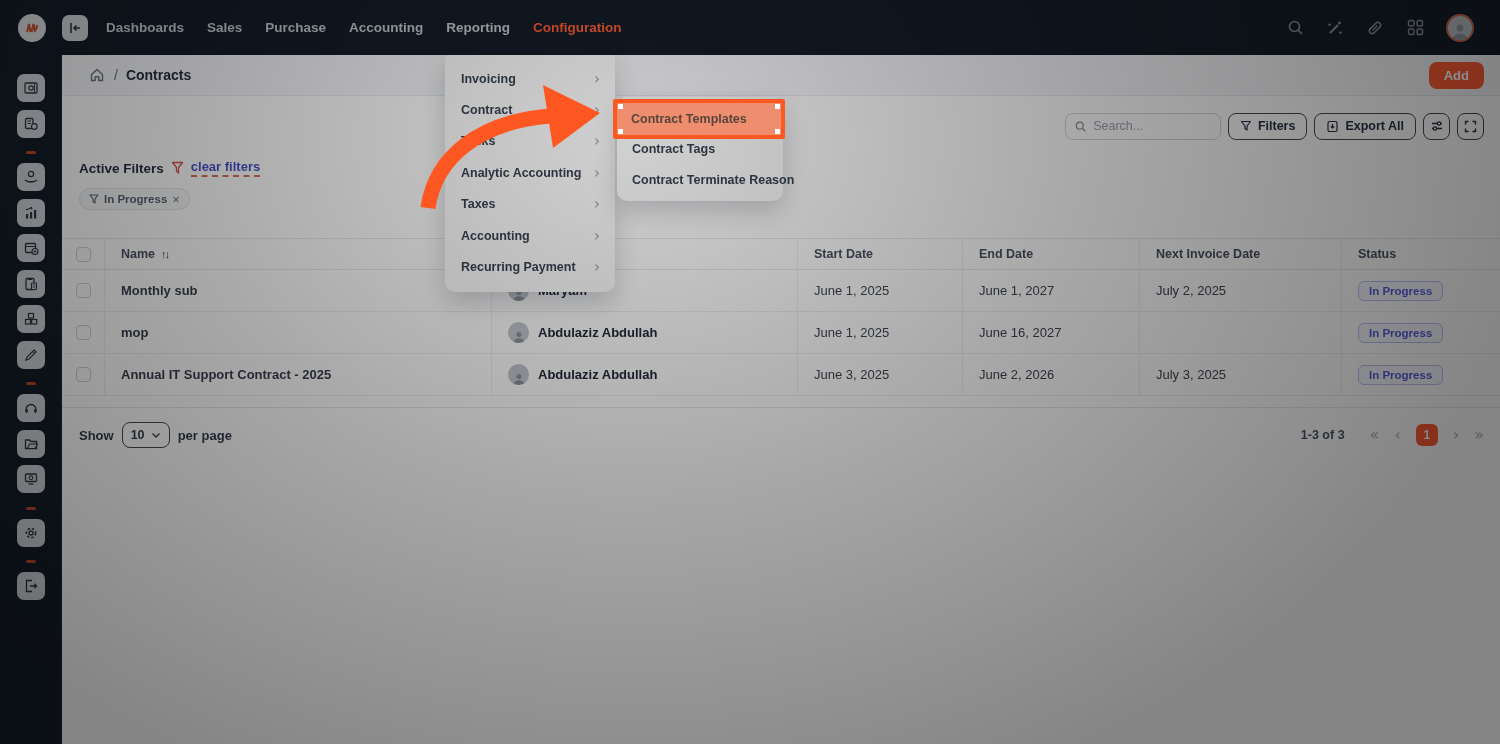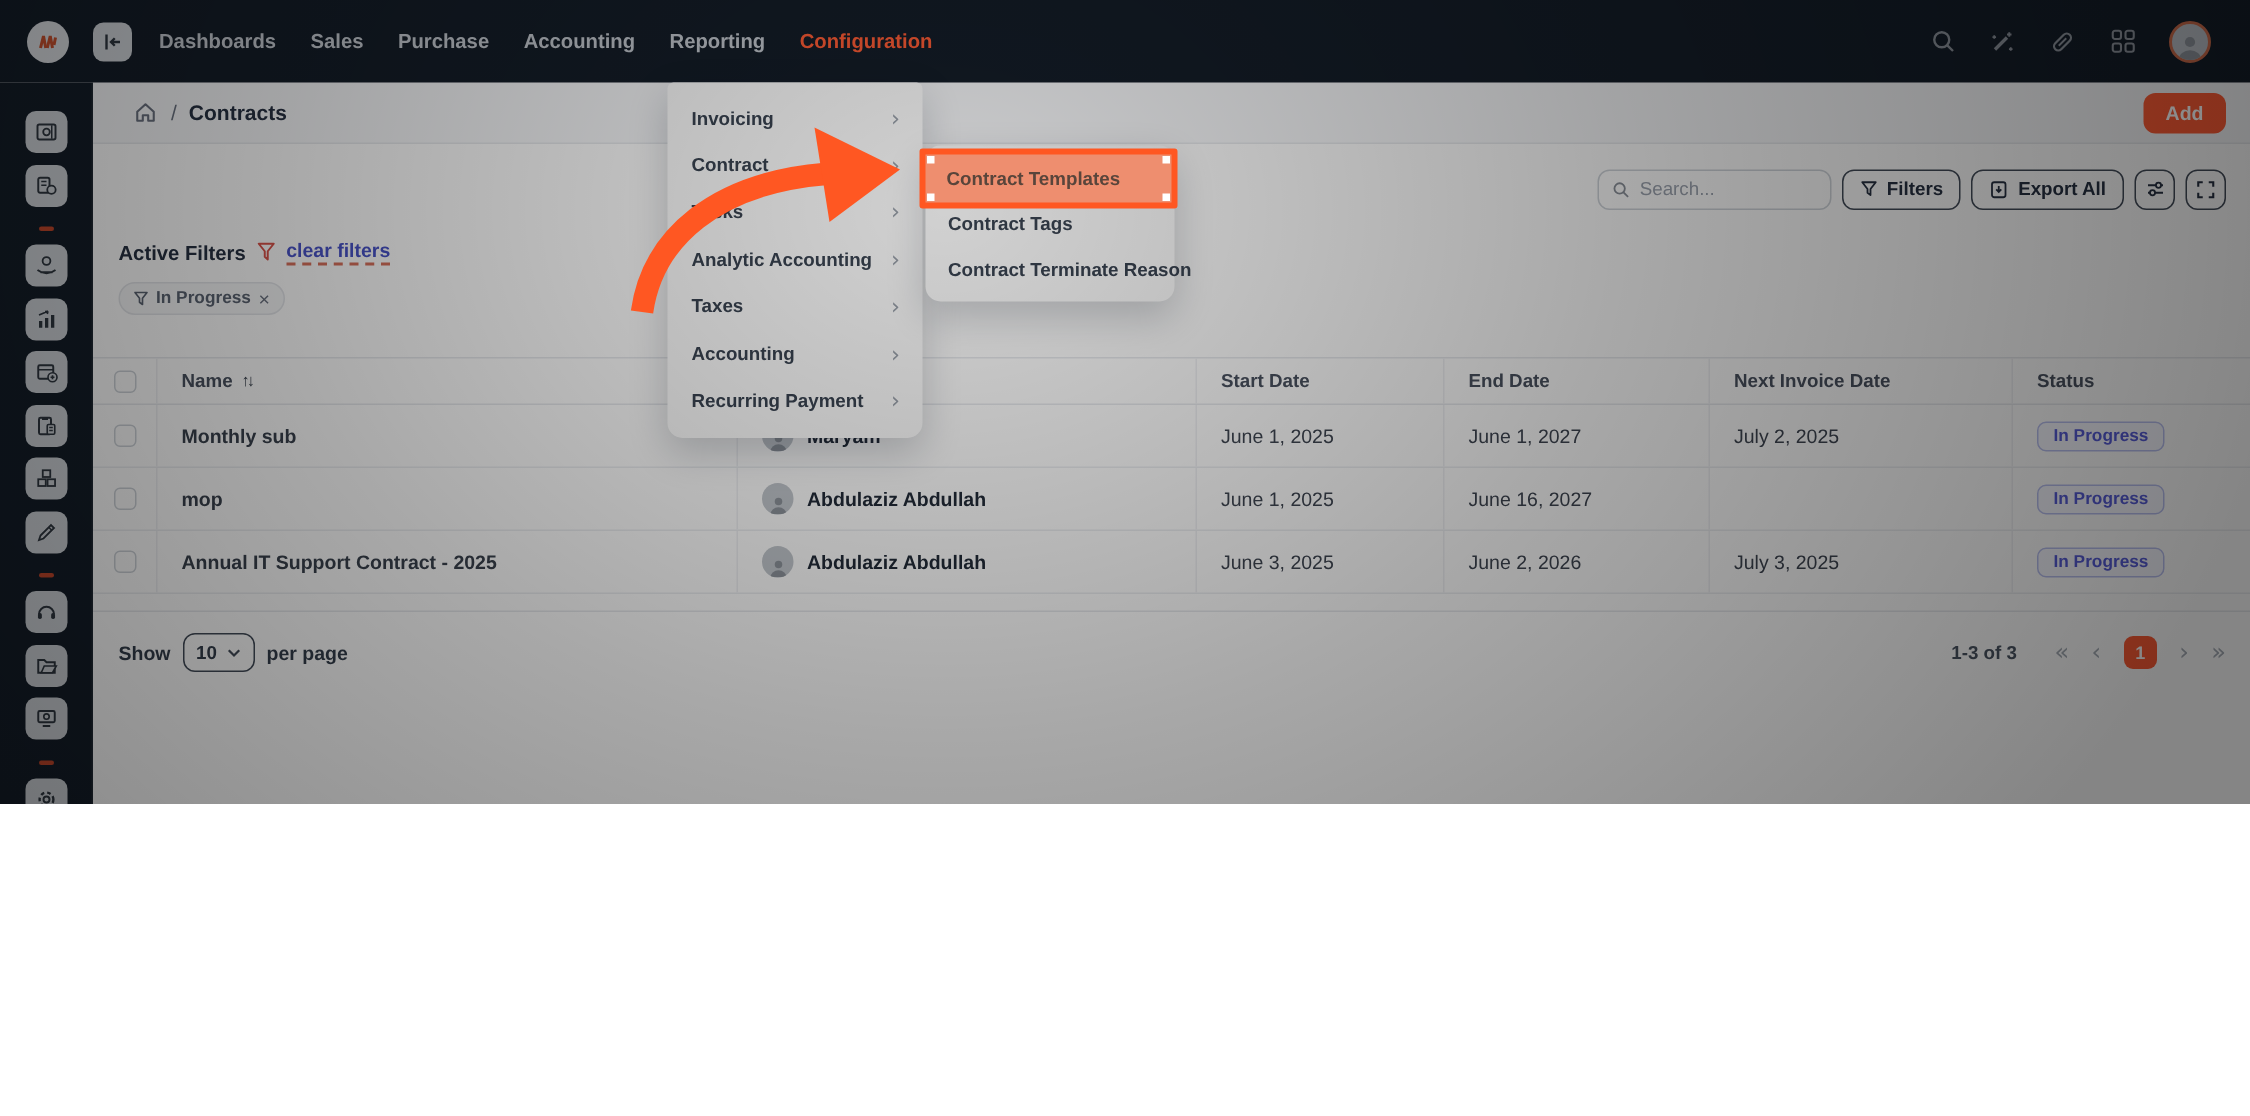--- a/index.html
+++ b/index.html
@@ -1,18 +1,18 @@
 <!DOCTYPE html>
 <html><head>
 <meta charset="utf-8">
 <style>
   * { margin:0; padding:0; box-sizing:border-box; }
   html,body { width:1500px; height:744px; overflow:hidden; background:#fff;
               font-family:"Liberation Sans", sans-serif; }
-  #stage { position:relative; width:1500px; height:536px; overflow:hidden; }
+  #stage { position:relative; width:1500px; height:744px; overflow:hidden; }
 
   
   .topbar { position:absolute; left:0; top:0; width:1500px; height:55px;
             background:#141d28; display:flex; align-items:center; z-index:5; }
   .logo-wrap { width:28px; height:28px; border-radius:50%; background:#d9dce0;
                margin-left:18px; display:flex; align-items:center; justify-content:center; flex:0 0 auto; }
   .collapse-btn { width:26px; height:26px; border-radius:7px; background:#cfd3d8;
                   margin-left:16px; display:flex; align-items:center; justify-content:center; flex:0 0 auto; }
   .top-menu { display:flex; align-items:center; gap:23px; margin-left:18px; }
   .tm-item { font-size:13.5px; font-weight:600; color:#c3c8cf; cursor:pointer; white-space:nowrap; }

